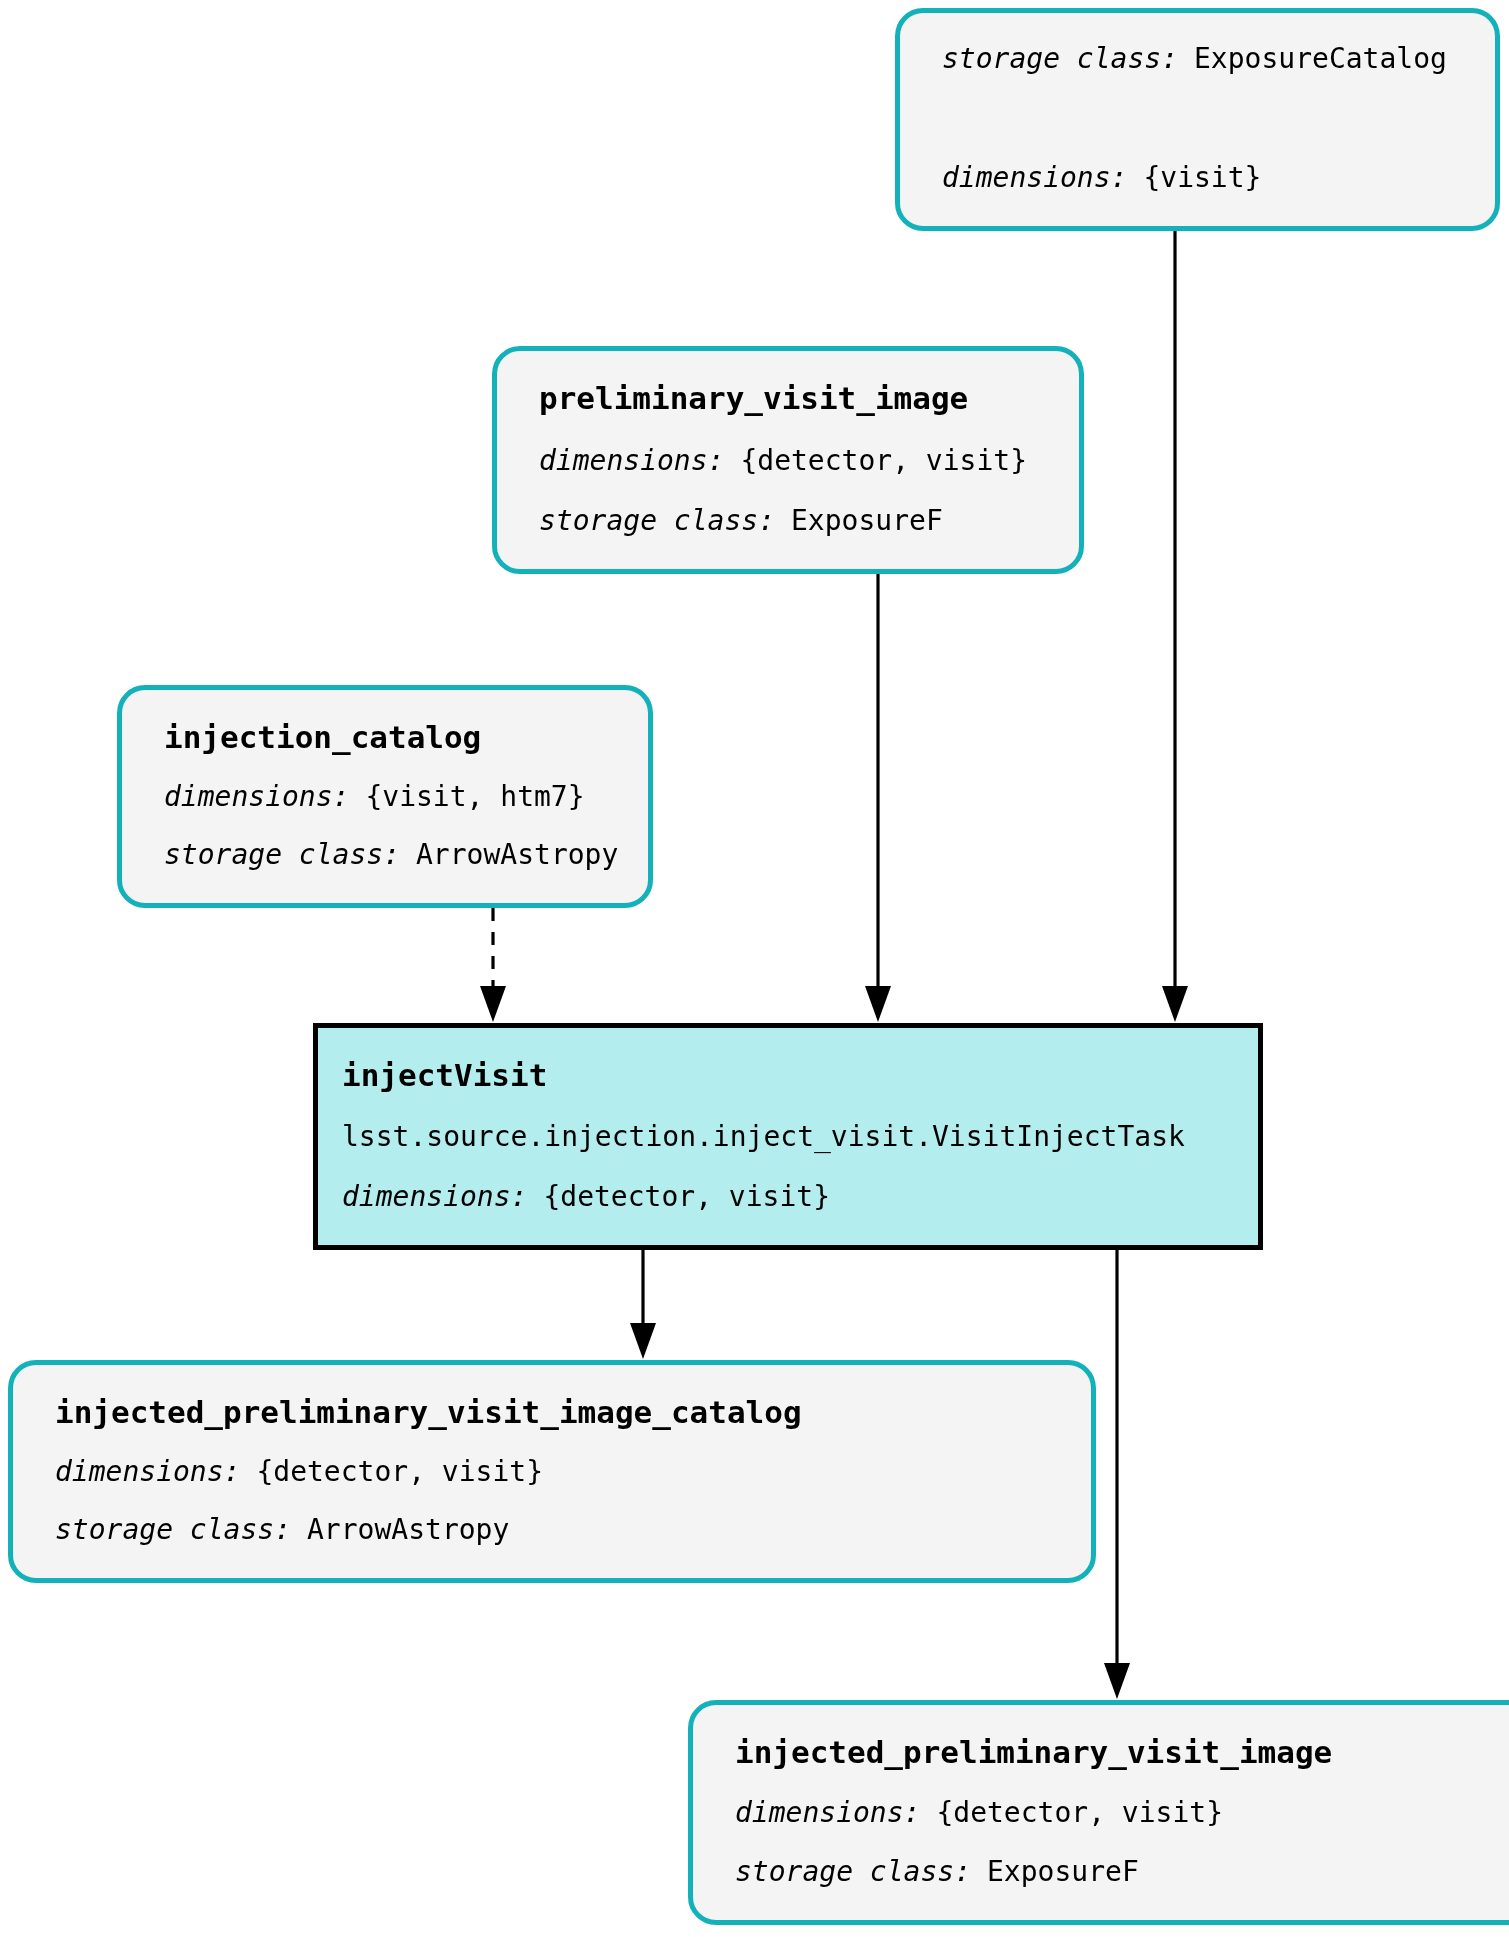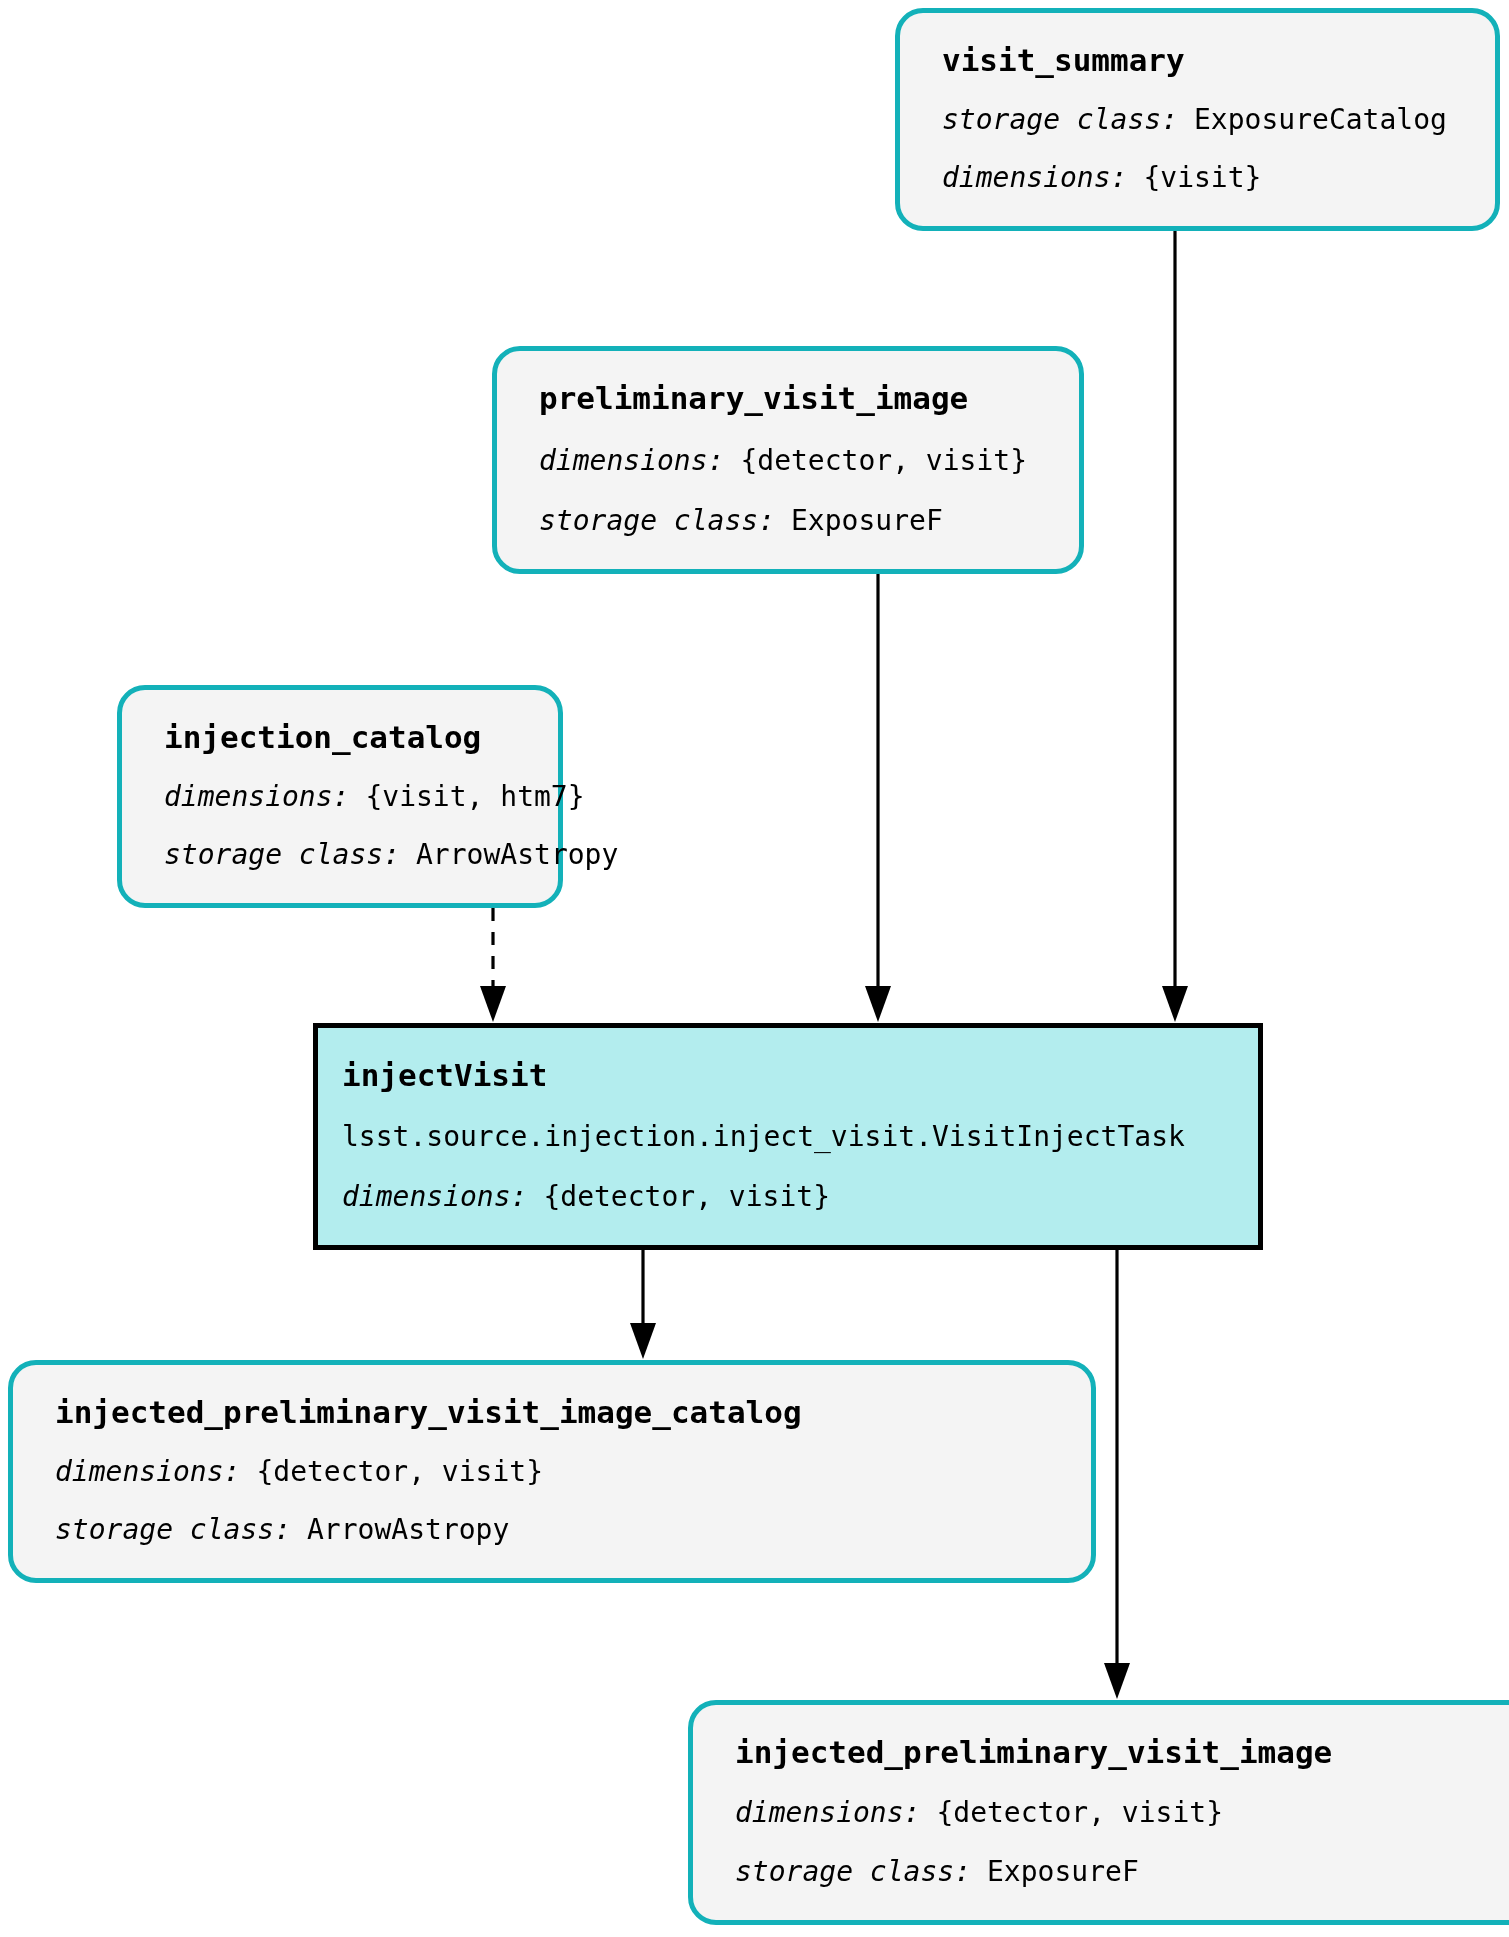--- a/index.html
+++ b/index.html
@@ -58,40 +58,39 @@
       <line class="edge-line" x1="643" y1="1250" x2="643" y2="1327"></line>
       <polygon class="edge-head" points="643,1359 630,1323 656,1323"></polygon>
     </g>
     <g>
       <line class="edge-line" x1="1117" y1="1250" x2="1117" y2="1667"></line>
       <polygon class="edge-head" points="1117,1699 1104,1663 1130,1663"></polygon>
     </g>
   </svg>
 
   <div class="node dataset" style="left:895px;top:8px;width:605px;height:223px;">
-    <div class="node-title">visit_summary</div>
     <div class="node-row">
       <span class="lbl">storage class:</span><span class="val">ExposureCatalog</span>
     </div>
     <div class="node-row">
       <span class="lbl">dimensions:</span><span class="val">{visit}</span>
     </div>
   </div>
 
   <div class="node dataset" style="left:492px;top:346px;width:592px;height:228px;">
     <div class="node-title">preliminary_visit_image</div>
     <div class="node-row">
       <span class="lbl">dimensions:</span><span class="val">{detector, visit}</span>
     </div>
     <div class="node-row">
       <span class="lbl">storage class:</span><span class="val">ExposureF</span>
     </div>
   </div>
 
-  <div class="node dataset" style="left:117px;top:685px;width:446px;height:223px;">
+  <div class="node dataset" style="left:117px;top:685px;width:536px;height:223px;">
     <div class="node-title">injection_catalog</div>
     <div class="node-row">
       <span class="lbl">dimensions:</span><span class="val">{visit, htm7}</span>
     </div>
     <div class="node-row">
       <span class="lbl">storage class:</span><span class="val">ArrowAstropy</span>
     </div>
   </div>
 
   <div class="node task" style="left:313px;top:1023px;width:950px;height:227px;">

